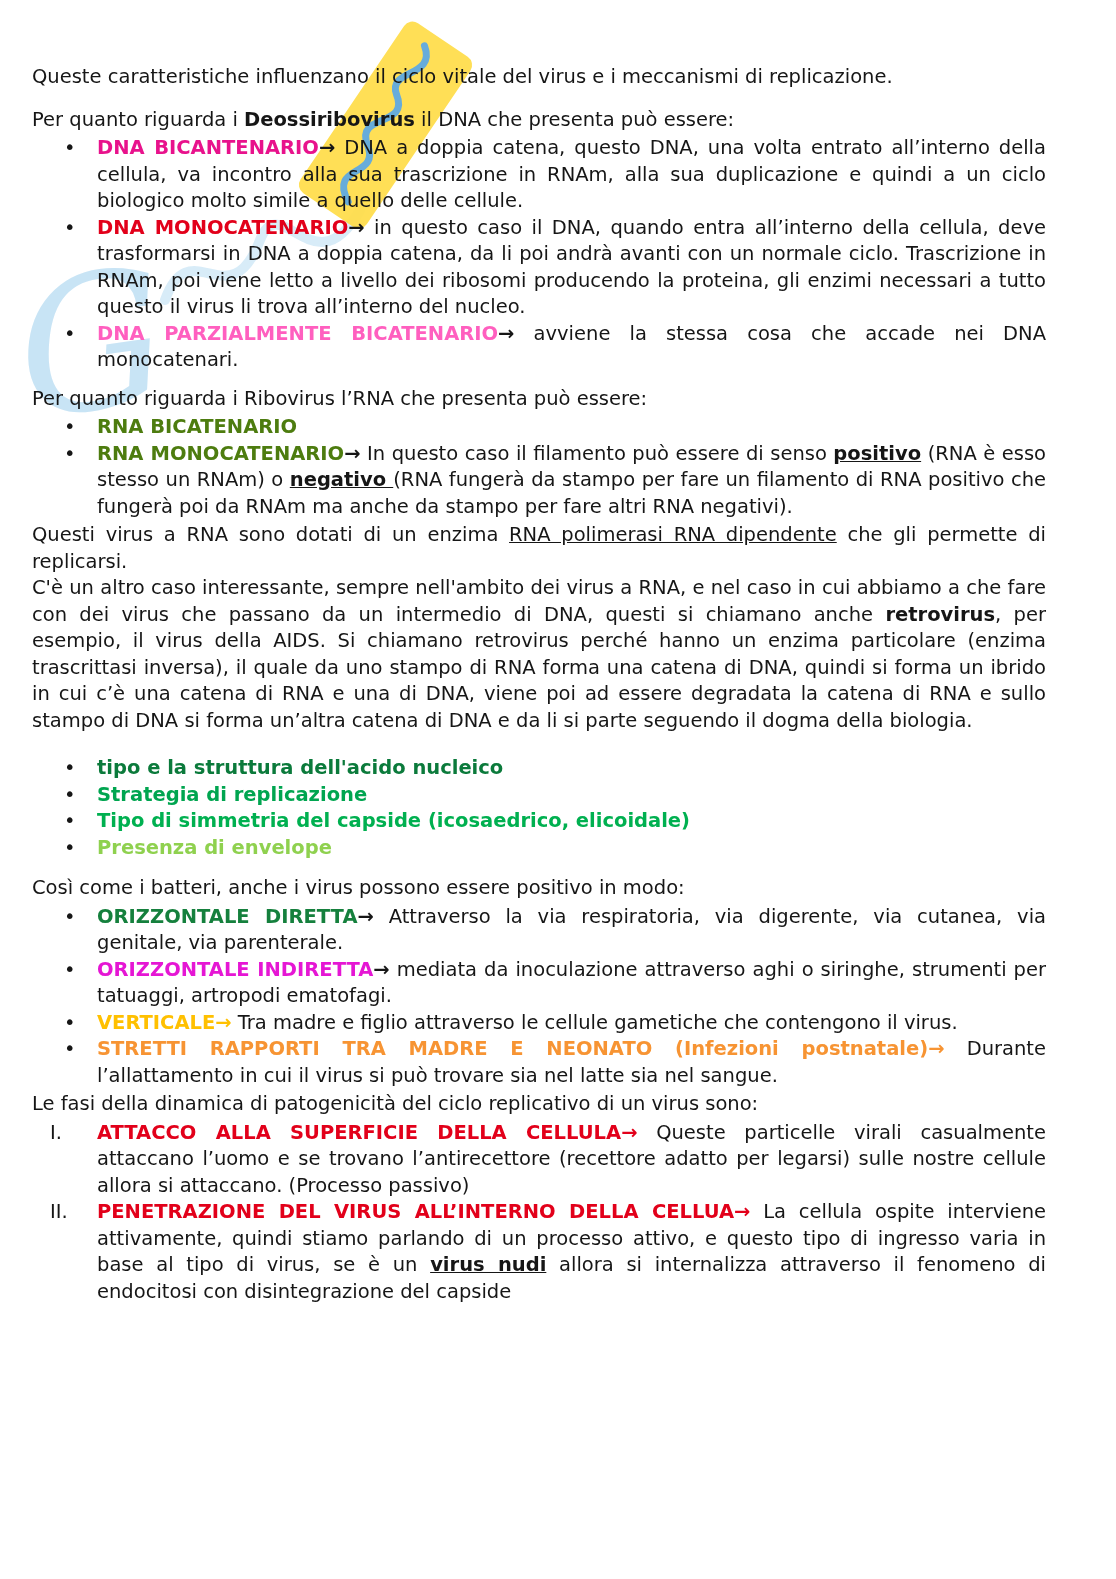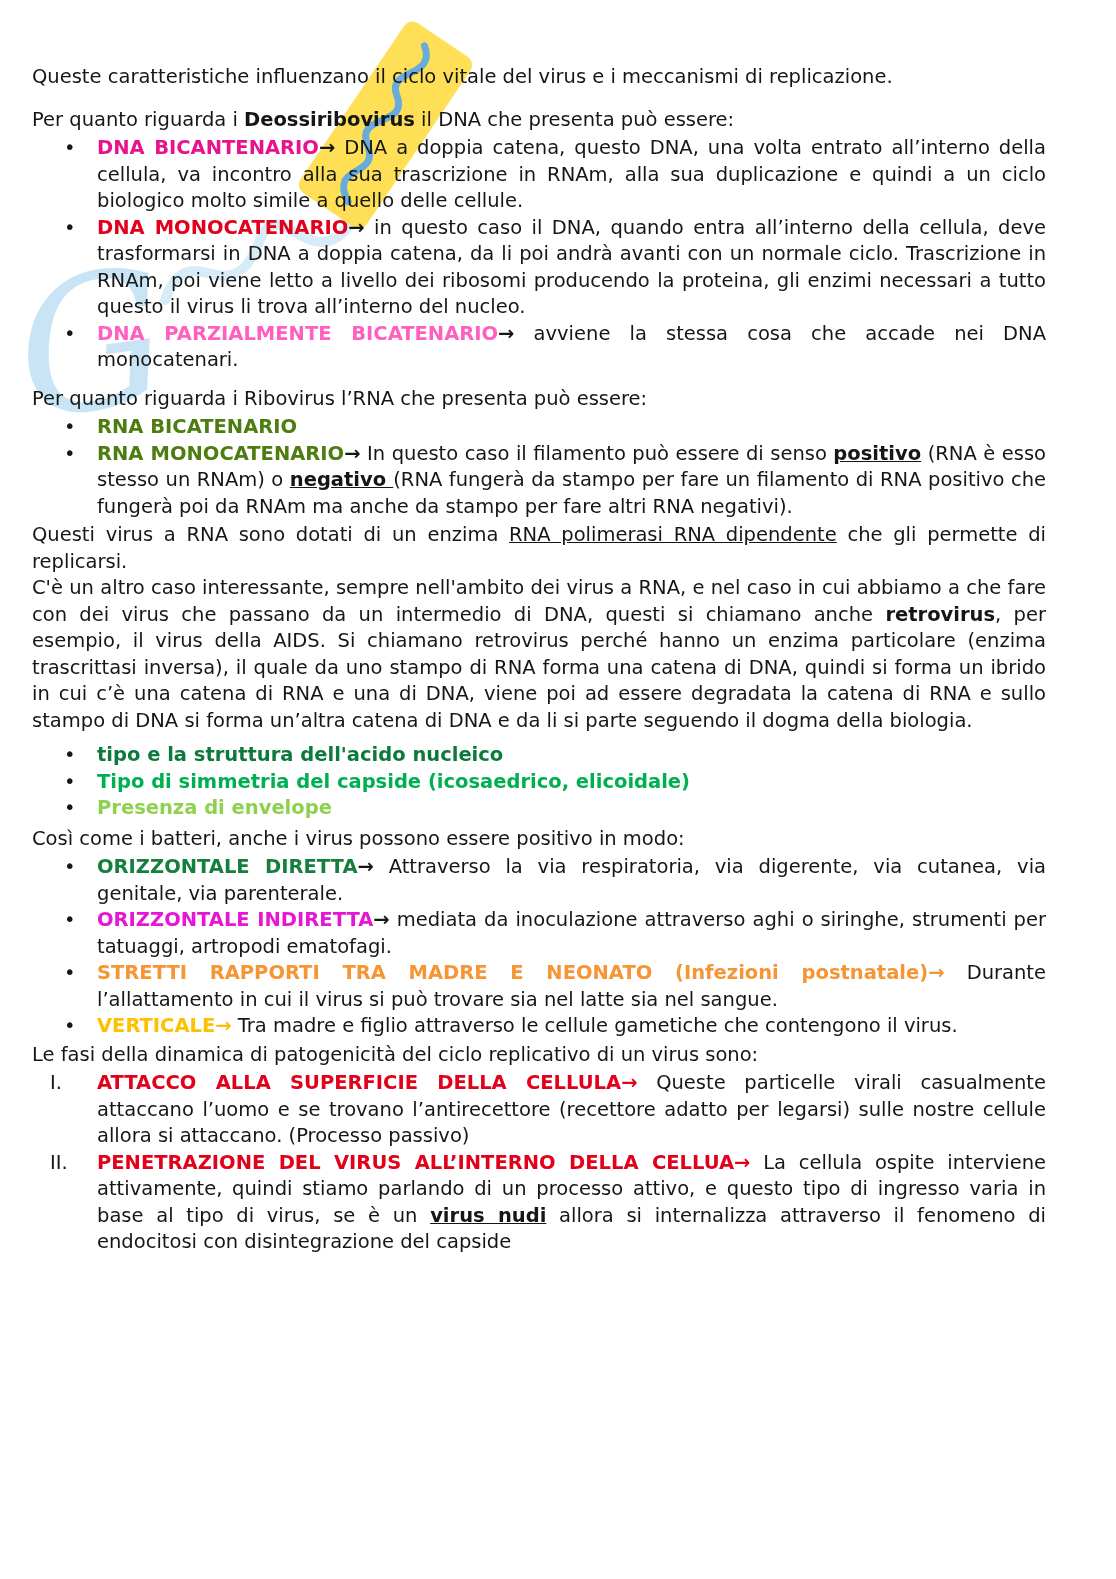--- a/index.html
+++ b/index.html
@@ -35,22 +35,22 @@
   .c-g2 { color:#00A550; }
   .c-g3 { color:#00B050; }
   .c-g4 { color:#8FD14F; }
   .c-od      { color:#15803d;margin-top:24px; }
   .c-oi      { color:#E516D4; }
   .c-vert    { color:#FFC000; }
   .c-stretti { color:#F79433; }
   .c-fase    { color:#E2001A; }
   
   .mb16 { margin-bottom:16px; }
-  .mb20 { margin-bottom:8px; }
-  .mb14 { margin-bottom:4px; }
+  .mb20 { margin-bottom:21px; }
+  .mb14 { margin-bottom:14px; }
   .mb12 { margin-bottom:12px; }
   .mb2  { margin-bottom:2px; }
   .mb0  { margin-bottom:0; }
   
   .watermark { position:absolute; inset:0; z-index:0; pointer-events:none; }
   .wm-ribbon {
     position:absolute; left:283px; top:85px; width:205px; height:80px;
     background:#FFDE4D; border-radius:10px; transform:rotate(-56deg);
     opacity:0.95;
   }
@@ -99,31 +99,32 @@
       <li><span class="b c-rna">RNA MONOCATENARIO</span><span class="b">→</span><span>  In questo caso il filamento può essere di senso </span><span class="bu">positivo</span><span> (RNA è esso stesso un RNAm) o </span><span class="bu">negativo </span><span>(RNA fungerà da stampo per fare un filamento di RNA positivo che fungerà poi da RNAm ma anche da stampo per fare altri RNA negativi).</span></li>
     </ul>
 
     <p class="mb0"><span>Questi virus a RNA sono dotati di un enzima </span><span class="u">RNA polimerasi RNA dipendente</span><span> che gli permette di replicarsi.</span></p>
 
     <p class="mb20"><span>C'è un altro caso interessante, sempre nell'ambito dei virus a RNA, e nel caso in cui abbiamo a che fare con dei virus che passano da un intermedio di DNA, questi si chiamano anche </span><span class="b">retrovirus</span><span>, per esempio, il virus della AIDS. Si chiamano retrovirus perché hanno un enzima particolare (enzima trascrittasi inversa), il quale da uno stampo di RNA forma una catena di DNA, quindi si forma un ibrido in cui c’è una catena di RNA e una di DNA, viene poi ad essere degradata la catena di RNA e sullo stampo di DNA si forma un’altra catena di DNA e da li si parte seguendo il dogma della biologia.</span></p>
 
 
     <ul class="bullets mb14">
       <li><span class="b c-g1">tipo e la struttura dell'acido nucleico</span></li>
+      <li><span class="b c-g2">Strategia di replicazione</span></li>
       <li><span class="b c-g3">Tipo di simmetria del capside (icosaedrico, elicoidale)</span></li>
       <li><span class="b c-g4">Presenza di envelope</span></li>
     </ul>
 
     <p class="mb2"><span>Così come i batteri, anche i virus possono essere positivo in modo:</span></p>
 
     <ul class="bullets mb2">
       <li><span class="b c-od">ORIZZONTALE DIRETTA</span><span class="b">→</span><span> Attraverso la via respiratoria, via digerente, via cutanea, via genitale, via parenterale.</span></li>
       <li><span class="b c-oi">ORIZZONTALE INDIRETTA</span><span class="b">→</span><span> mediata da inoculazione attraverso aghi o siringhe, strumenti per tatuaggi, artropodi ematofagi.</span></li>
+      <li><span class="b c-vert">VERTICALE</span><span class="b c-vert">→</span><span> Tra madre e figlio attraverso le cellule gametiche che contengono il virus.</span></li>
       <li><span class="b c-stretti">STRETTI RAPPORTI TRA MADRE E NEONATO (Infezioni postnatale)</span><span class="b c-stretti">→</span><span> Durante l’allattamento in cui il virus si può trovare sia nel latte sia nel sangue.</span></li>
-      <li><span class="b c-vert">VERTICALE</span><span class="b c-vert">→</span><span> Tra madre e figlio attraverso le cellule gametiche che contengono il virus.</span></li>
     </ul>
 
     <p class="mb2"><span>Le fasi della dinamica di patogenicità del ciclo replicativo di un virus sono:</span></p>
 
     <ol class="roman mb0">
       <li><span class="rnum">I.</span><span class="b c-fase">ATTACCO ALLA SUPERFICIE DELLA CELLULA</span><span class="b c-fase">→</span><span> Queste particelle virali casualmente attaccano l’uomo e se trovano l’antirecettore (recettore adatto per legarsi) sulle nostre cellule allora si attaccano. (Processo passivo)</span></li>
       <li><span class="rnum">II.</span><span class="b c-fase">PENETRAZIONE DEL VIRUS ALL’INTERNO DELLA CELLUA</span><span class="b c-fase">→</span><span> La cellula ospite interviene attivamente, quindi stiamo parlando di un processo attivo, e questo tipo di ingresso varia in base al tipo di virus, se è un </span><span class="bu">virus nudi</span><span> allora si internalizza attraverso il fenomeno di endocitosi con disintegrazione del capside</span></li>
     </ol>
 
   </div>

